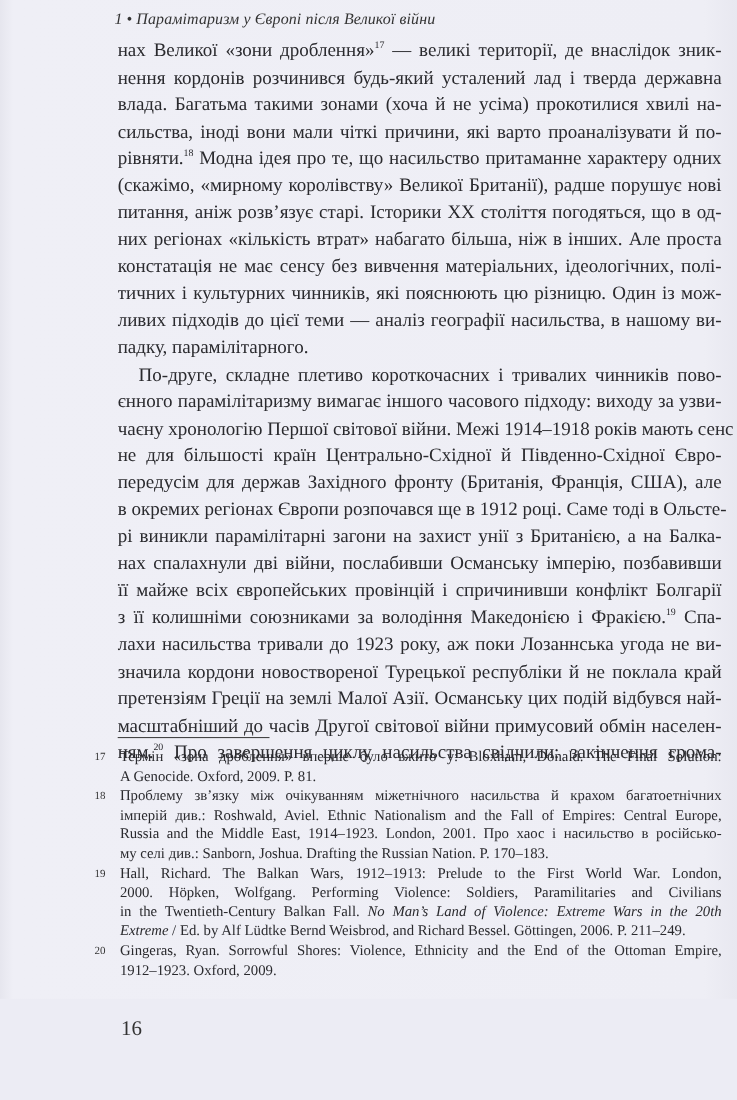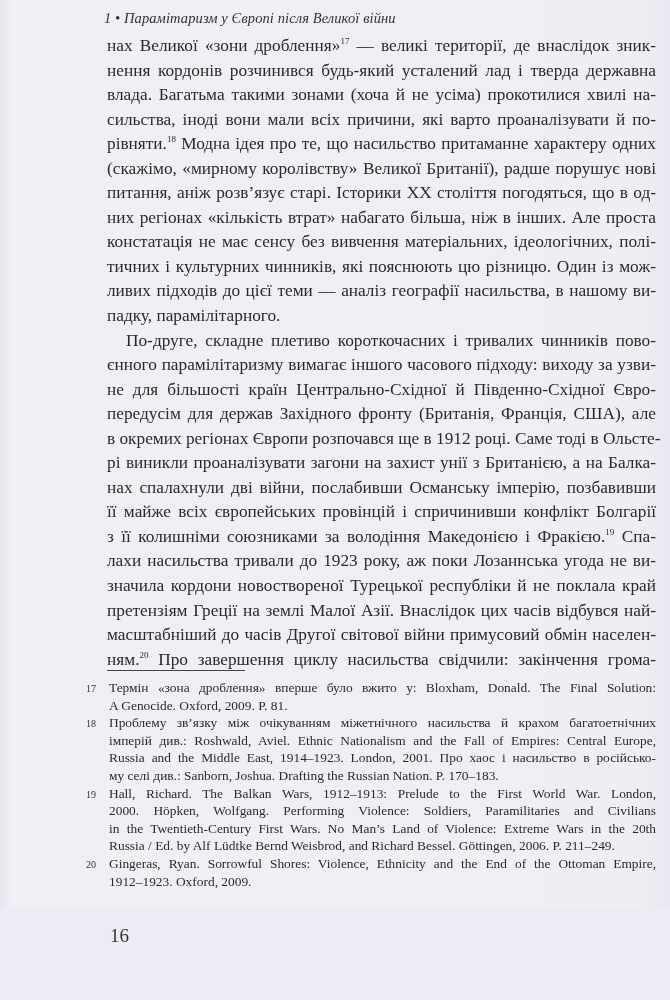--- a/index.html
+++ b/index.html
@@ -37,58 +37,59 @@
   }
   .footnotes {
     position: absolute; left: 86px; top: 679px; width: 570px;
     font-size: 13.4px; line-height: 17.6px;
   }
   .fn { display: flex; }
   .fn-num { width: 23px; flex: 0 0 23px; font-size: 10px; vertical-align: top; padding-top: 1px; color: #333; }
   .fn-body { flex: 1; }
   .fn-body .line { display: block; white-space: nowrap; text-align: justify; text-align-last: justify; }
   .fn-body .line.last { text-align-last: left; }
-  .it { }
+  .it { font-style: italic; }
   .page-number {
     position: absolute; left: 110px; top: 925px;
     font-size: 19px; color: #333;
   }
 </style>
 </head>
 <body>
 
 <div class="page">
 
   <div class="running-head">1 • Парамітаризм у Європі після Великої війни</div>
 
   <div class="body-text">
     <span class="line"><span>нах Великої «зони дроблення»</span><sup class="fnref">17</sup><span> — великі території, де внаслідок зник-</span></span>
     <span class="line">нення кордонів розчинився будь-який усталений лад і тверда державна</span>
     <span class="line">влада. Багатьма такими зонами (хоча й не усіма) прокотилися хвилі на-</span>
-    <span class="line">сильства, іноді вони мали всіх причини, які варто проаналізувати й по-</span>
+    <span class="line">сильства, іноді вони мали чіткі причини, які варто проаналізувати й по-</span>
     <span class="line"><span>рівняти.</span><sup class="fnref">18</sup><span> Модна ідея про те, що насильство притаманне характеру одних</span></span>
     <span class="line">(скажімо, «мирному королівству» Великої Британії), радше порушує нові</span>
     <span class="line">питання, аніж розв’язує старі. Історики XX століття погодяться, що в од-</span>
     <span class="line">них регіонах «кількість втрат» набагато більша, ніж в інших. Але проста</span>
     <span class="line">констатація не має сенсу без вивчення матеріальних, ідеологічних, полі-</span>
     <span class="line">тичних і культурних чинників, які пояснюють цю різницю. Один із мож-</span>
     <span class="line">ливих підходів до цієї теми — аналіз географії насильства, в нашому ви-</span>
     <span class="line last">падку, парамілітарного.</span>
     <span class="line indent">По-друге, складне плетиво короткочасних і тривалих чинників пово-</span>
     <span class="line">єнного парамілітаризму вимагає іншого часового підходу: виходу за узви-</span>
+    <span class="line">чаєну хронологію Першої світової війни. Межі 1914–1918 років мають сенс</span>
     <span class="line">не для більшості країн Центрально-Східної й Південно-Східної Євро-</span>
     <span class="line">передусім для держав Західного фронту (Британія, Франція, США), але</span>
     <span class="line">в окремих регіонах Європи розпочався ще в 1912 році. Саме тоді в Ольсте-</span>
-    <span class="line">рі виникли проаналізувати загони на захист унії з Британією, а на Балка-</span>
+    <span class="line">рі виникли парамілітарні загони на захист унії з Британією, а на Балка-</span>
     <span class="line">нах спалахнули дві війни, послабивши Османську імперію, позбавивши</span>
     <span class="line">її майже всіх європейських провінцій і спричинивши конфлікт Болгарії</span>
     <span class="line"><span>з її колишніми союзниками за володіння Македонією і Фракією.</span><sup class="fnref">19</sup><span> Спа-</span></span>
     <span class="line">лахи насильства тривали до 1923 року, аж поки Лозаннська угода не ви-</span>
     <span class="line">значила кордони новоствореної Турецької республіки й не поклала край</span>
-    <span class="line">претензіям Греції на землі Малої Азії. Внаслідок цих часів відбувся най-</span>
+    <span class="line">претензіям Греції на землі Малої Азії. Османську цих подій відбувся най-</span>
     <span class="line">масштабніший до часів Другої світової війни примусовий обмін населен-</span>
     <span class="line"><span>ням.</span><sup class="fnref">20</sup><span> Про завершення циклу насильства свідчили: закінчення грома-</span></span>
   </div>
 
   <div class="rule"></div>
 
   <div class="footnotes">
     <div class="fn">
       <span class="fn-num">17</span>
       <div class="fn-body">
@@ -103,22 +104,22 @@
         <span class="line">імперій див.: Roshwald, Aviel. Ethnic Nationalism and the Fall of Empires: Central Europe,</span>
         <span class="line">Russia and the Middle East, 1914–1923. London, 2001. Про хаос і насильство в російсько-</span>
         <span class="line last">му селі див.: Sanborn, Joshua. Drafting the Russian Nation. P. 170–183.</span>
       </div>
     </div>
     <div class="fn">
       <span class="fn-num">19</span>
       <div class="fn-body">
         <span class="line">Hall, Richard. The Balkan Wars, 1912–1913: Prelude to the First World War. London,</span>
         <span class="line">2000. Höpken, Wolfgang. Performing Violence: Soldiers, Paramilitaries and Civilians</span>
-        <span class="line"><span>in the Twentieth-Century First Wars. </span><span class="it">No Man’s Land of Violence: Extreme Wars in the 20th</span></span>
-        <span class="line last"><span class="it">Russia</span><span> / Ed. by Alf Lüdtke Bernd Weisbrod, and Richard Bessel. Göttingen, 2006. P. 211–249.</span></span>
+        <span class="line"><span>in the Twentieth-Century Balkan Fall. </span><span class="it">No Man’s Land of Violence: Extreme Wars in the 20th</span></span>
+        <span class="line last"><span class="it">Extreme</span><span> / Ed. by Alf Lüdtke Bernd Weisbrod, and Richard Bessel. Göttingen, 2006. P. 211–249.</span></span>
       </div>
     </div>
     <div class="fn">
       <span class="fn-num">20</span>
       <div class="fn-body">
         <span class="line">Gingeras, Ryan. Sorrowful Shores: Violence, Ethnicity and the End of the Ottoman Empire,</span>
         <span class="line last">1912–1923. Oxford, 2009.</span>
       </div>
     </div>
   </div>

